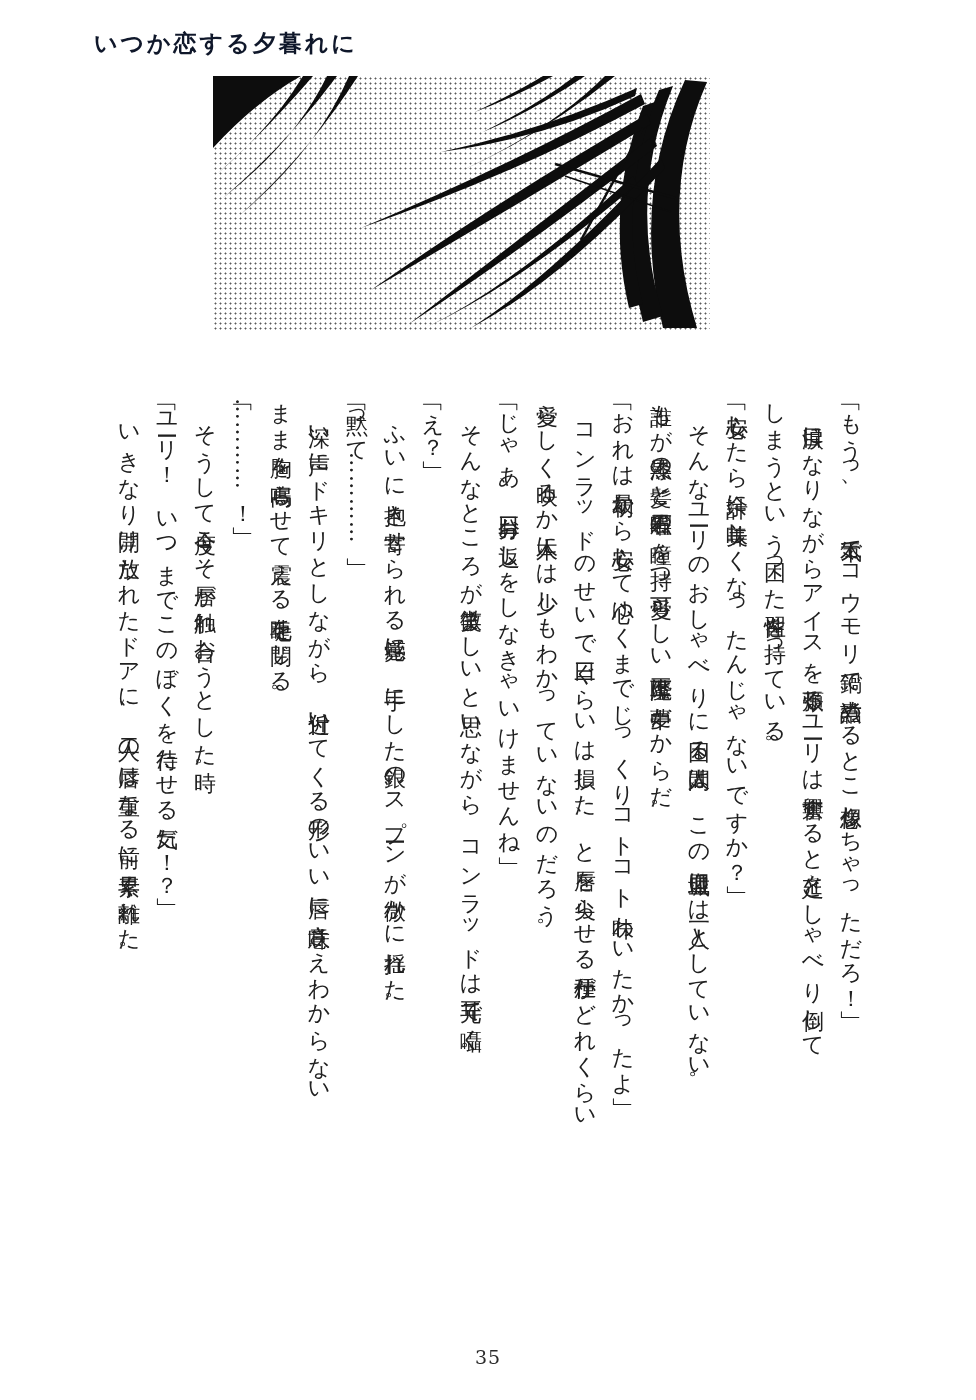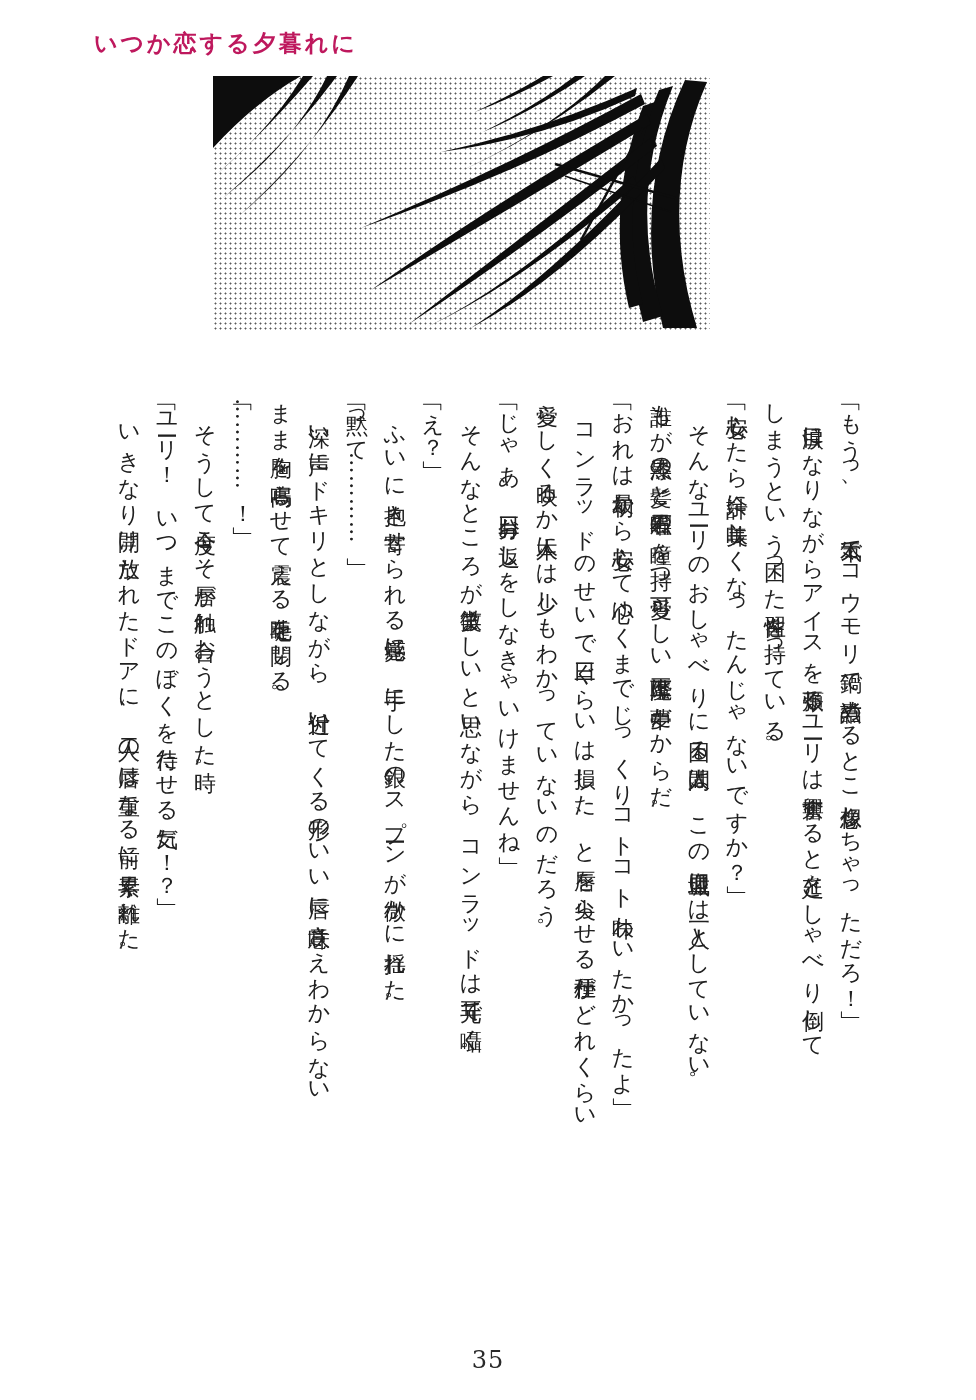--- a/index.html
+++ b/index.html
@@ -11,21 +11,21 @@
     font-family:"DejaVu Serif", serif;
     color:#1c1c1c;
   }
   .header-title{
     position:absolute;
     left:94px; top:28px;
     font-family:"DejaVu Sans", sans-serif;
     font-weight:600;
     font-size:23px;
     letter-spacing:3px;
-    color:#be185d;
+    color:#0f172a;
     white-space:nowrap;
   }
   .illustration{
     position:absolute;
     left:213px; top:76px;
     width:497px; height:256px;
     background-image:radial-gradient(circle, rgba(60,60,60,0.85) 0.9px, rgba(0,0,0,0) 1.1px);
     background-size:5px 5px;
     overflow:hidden;
   }
@@ -44,21 +44,21 @@
   }
   .text-column{
     white-space:nowrap;
     height:100%;
   }
   .page-number{
     position:absolute;
     left:0; right:0;
     top:1346px;
     text-align:center;
-    font-size:24px;
+    font-size:19px;
     color:#2a2a2a;
     letter-spacing:1px;
   }
 </style>
 </head>
 <body>
 
 <div class="page">
 
   <div class="header-title">いつか恋する夕暮れに</div>

